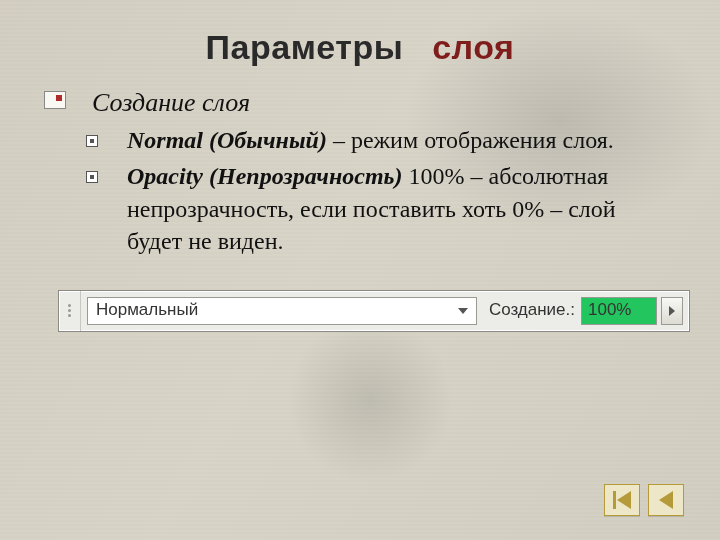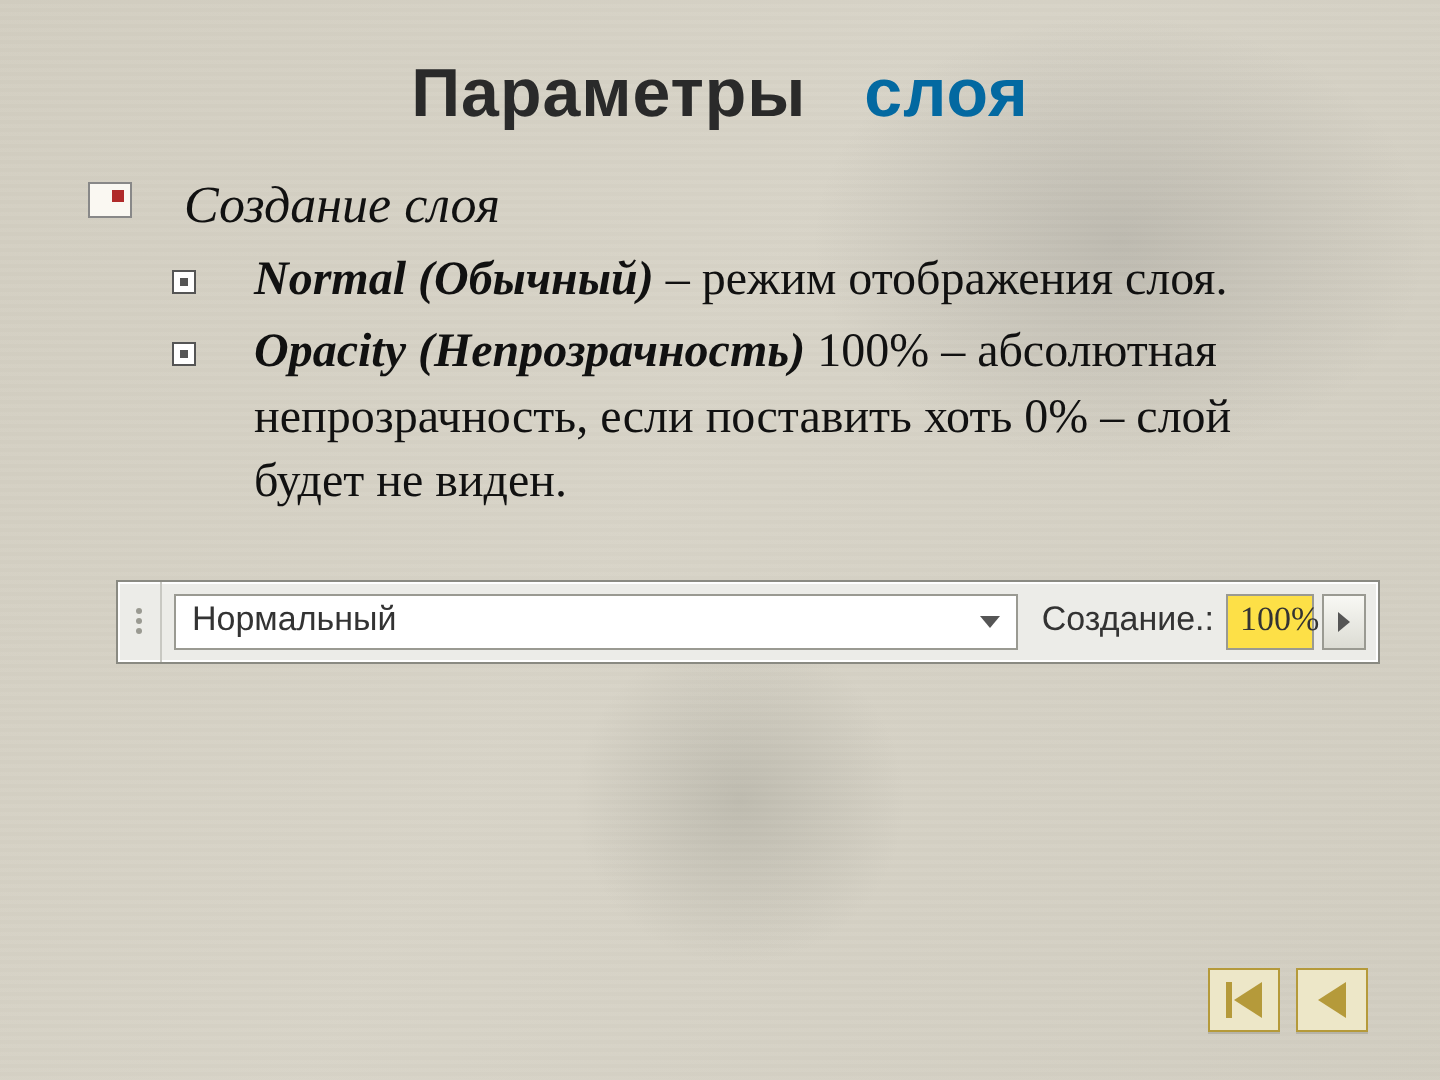--- a/index.html
+++ b/index.html
@@ -35,21 +35,21 @@
     }
     .title {
       text-align: center;
       font-size: 34px;
       font-weight: bold;
       color: #2a2a2a;
       margin-bottom: 18px;
       font-family: Arial, sans-serif;
       letter-spacing: .5px;
     }
-    .title .highlight { color: #0369a1; margin-left: 19px; }
+    .title .highlight { color: #7f1d1d; margin-left: 19px; }
     .content {
       font-size: 24px;
       line-height: 1.35;
       color: #111;
     }
     .heading-row {
       display: flex; align-items: flex-start; gap: 26px; margin-bottom: 2px;
     }
     .bullet-box {
       display: inline-block;
@@ -119,27 +119,26 @@
       width: 0; height: 0;
       border-left: 5px solid transparent;
       border-right: 5px solid transparent;
       border-top: 6px solid #555;
       margin-right: 2px;
     }
     .label-opac {
       padding: 0 6px; white-space: nowrap;
     }
     .opac-field {
-      width: 44px; height: 28px;
+      width: 76px; height: 28px;
       border: 1px solid #9a9a92;
-      background: #fde047;
+      background: #22c55e;
       display: flex; align-items: center;
       padding: 0 6px;
       margin-right: 4px;
-      font-family: Liberation Serif, serif;
     }
     .opac-btn {
       width: 22px; height: 28px;
       border: 1px solid #9a9a92;
       background: linear-gradient(#f8f8f4,#dcdcd4);
       display: flex; align-items: center; justify-content: center;
       margin-right: 6px;
     }
     .opac-btn .tri {
       width: 0; height: 0;

